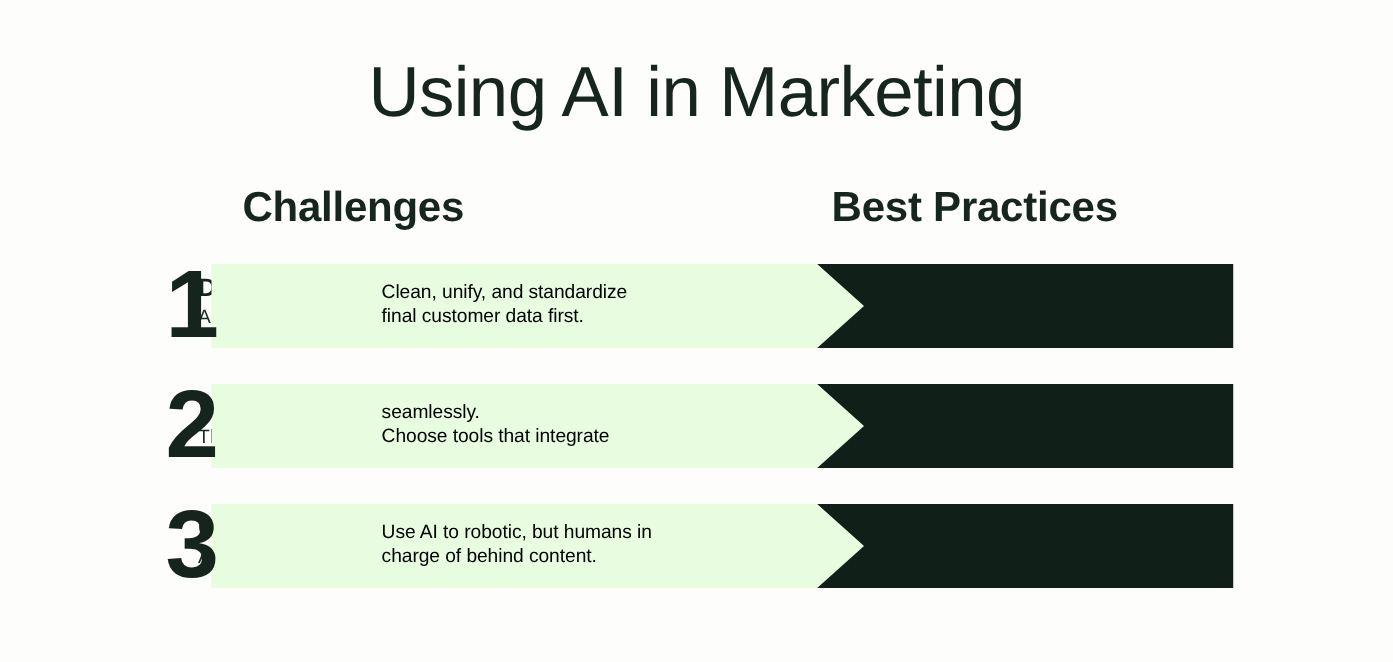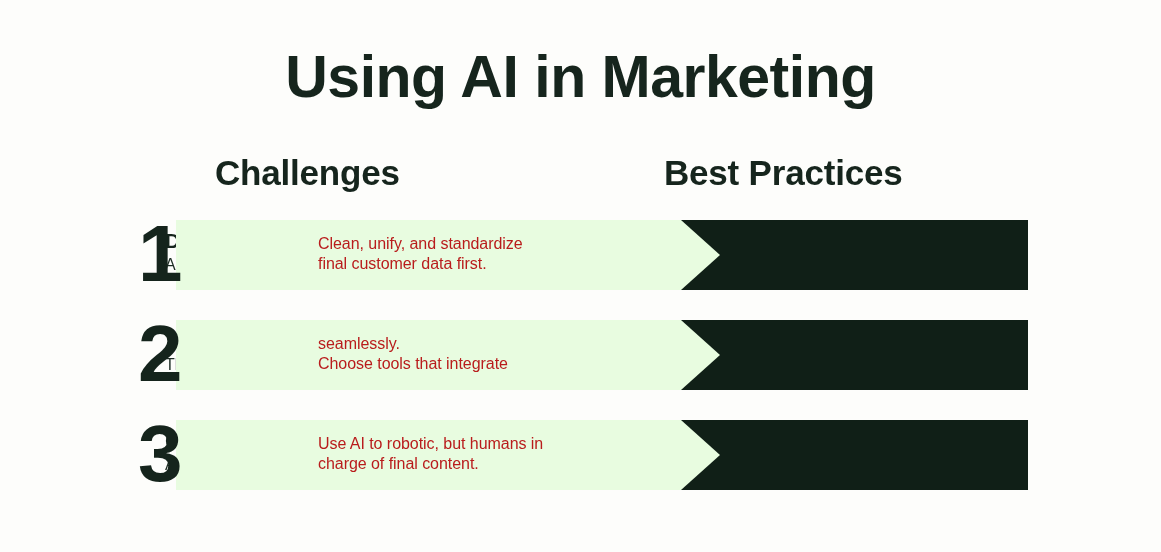--- a/index.html
+++ b/index.html
@@ -25,39 +25,39 @@
   }
 
   
   .main-title {
     position: absolute;
     left: 0;
     top: 46px;
     width: 1161px;
     text-align: center;
     font-size: 59px;
-    font-weight: 700;
+    font-weight: 400;
     letter-spacing: -0.5px;
     color: #16251d;
     line-height: 1.08;
   }
 
   
   .col-heading {
     position: absolute;
     top: 153px;
     font-size: 35px;
     font-weight: 700;
     letter-spacing: -0.2px;
     color: #16251d;
     line-height: 1.15;
     white-space: nowrap;
   }
-  .col-heading.challenges { left: 215px; text-align: center; }
-  .col-heading.best-practices { left: 664px; }
+  .col-heading.challenges { left: 202px; text-align: center; }
+  .col-heading.best-practices { left: 693px; }
 
   
   .rows {
     position: absolute;
     left: 0;
     top: 0;
     width: 1161px;
     height: 552px;
   }
 
@@ -139,21 +139,21 @@
     clip-path: polygon(0 0, 370px 0, 370px 100%, 0 100%, 39px 50%);
   }
 
   .practice-text {
     position: absolute;
     left: 180px;
     top: 14px;
     width: 330px;
     font-size: 16px;
     font-weight: 400;
-    color: #b91c1c;
+    color: #000000;
     letter-spacing: -0.05px;
     line-height: 20px;
     z-index: 4;
   }
   .practice-text .line { display: block; white-space: nowrap; }
 </style>
 </head>
 <body>
 
 <div id="infographic">
@@ -197,18 +197,18 @@
     <div class="row row-3">
       <div class="practice-panel"></div>
       <div class="challenge-panel"></div>
       <div class="row-number">3</div>
       <div class="challenge-text">
         <div class="challenge-title">Generic AI Output</div>
         <div class="challenge-sub">AI can sound robotic and off-brand.</div>
       </div>
       <div class="practice-text">
         <span class="line">Use AI to robotic, but humans in</span>
-        <span class="line">charge of final content.</span>
+        <span class="line">charge of behind content.</span>
       </div>
     </div>
 
   </div>
 </div>
 
 </body></html>

